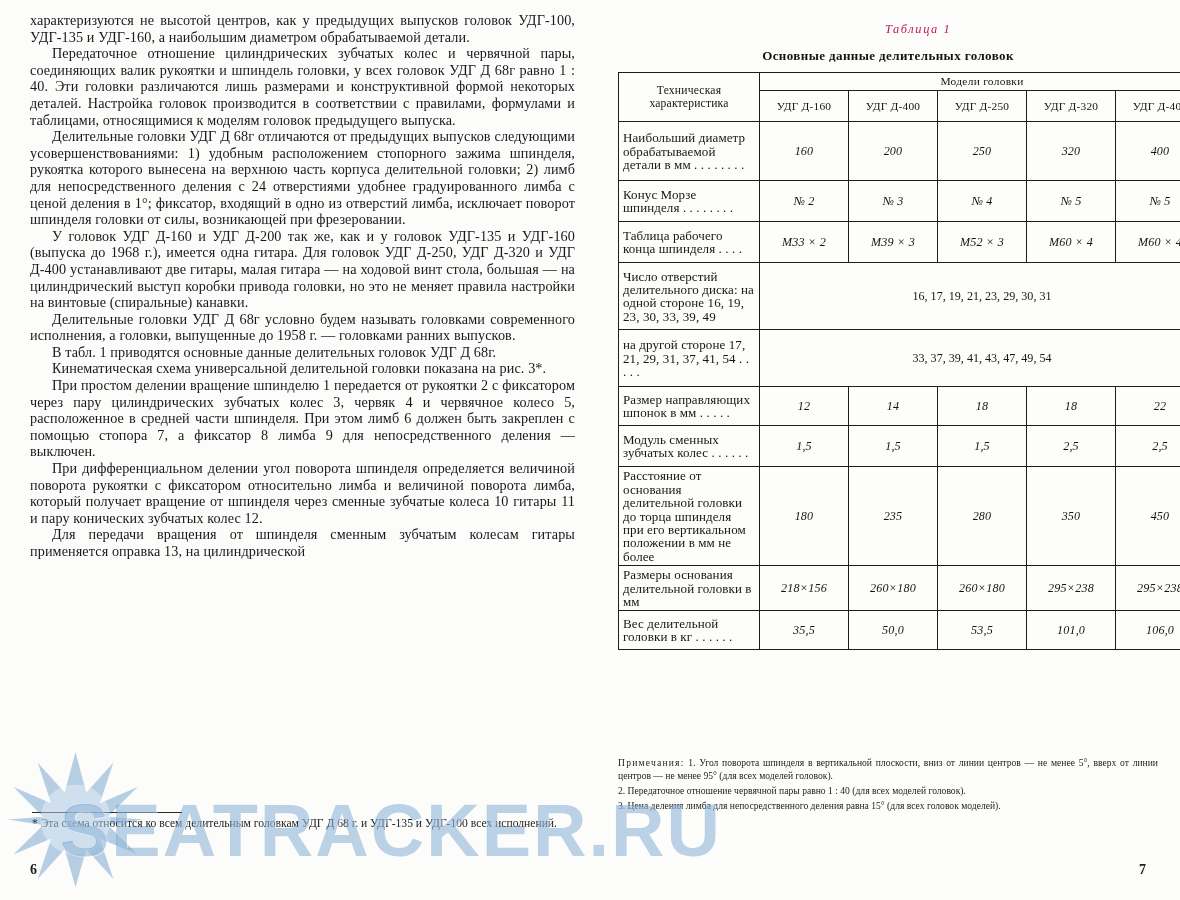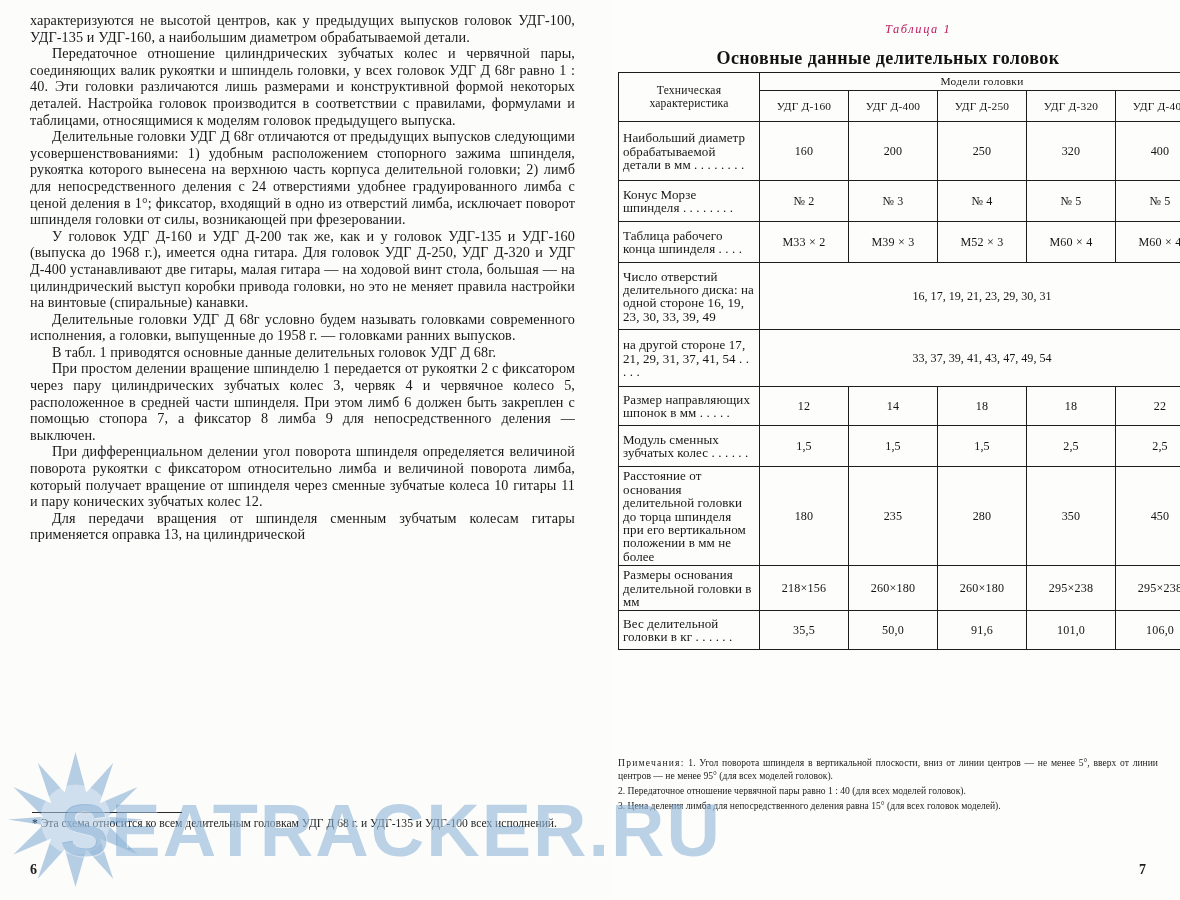--- a/index.html
+++ b/index.html
@@ -94,21 +94,21 @@
     letter-spacing: 1.6px;
     color: #be185d;
     font-style: italic;
   }
   .table-title {
     position: absolute;
     left: 618px;
     top: 48px;
     width: 540px;
     text-align: center;
-    font-size: 18px;
+    font-size: 13px;
     font-weight: bold;
     letter-spacing: 0.4px;
     color: #131313;
   }
   table.main {
     position: absolute;
     left: 618px;
     top: 72px;
     width: 587px;
     border-collapse: collapse;
@@ -144,20 +144,21 @@
     text-align: left;
     font-size: 13px;
     letter-spacing: 0.1px;
     padding-left: 6px;
     padding-right: 2px;
   }
   td.val {
     text-align: center;
     font-size: 12.1px;
     letter-spacing: 0.2px;
+    font-style: italic;
   }
   td.val-wide {
     text-align: center;
     font-size: 12.1px;
   }
   td.tall-label {
     height: 54px;
   }
   .notes {
     position: absolute;
@@ -204,20 +205,21 @@
 <div class="page">
 
   <div class="left-page">
     <div class="left-col">
       <p class="noind">характеризуются не высотой центров, как у предыдущих выпусков головок УДГ-100, УДГ-135 и УДГ-160, а наибольшим диаметром обрабатываемой детали.</p>
       <p>Передаточное отношение цилиндрических зубчатых колес и червячной пары, соединяющих валик рукоятки и шпиндель головки, у всех головок УДГ Д 68г равно 1 : 40. Эти головки различаются лишь размерами и конструктивной формой некоторых деталей. Настройка головок производится в соответствии с правилами, формулами и таблицами, относящимися к моделям головок предыдущего выпуска.</p>
       <p>Делительные головки УДГ Д 68г отличаются от предыдущих выпусков следующими усовершенствованиями: 1) удобным расположением стопорного зажима шпинделя, рукоятка которого вынесена на верхнюю часть корпуса делительной головки; 2) лимб для непосредственного деления с 24 отверстиями удобнее градуированного лимба с ценой деления в 1°; фиксатор, входящий в одно из отверстий лимба, исключает поворот шпинделя головки от силы, возникающей при фрезеровании.</p>
       <p>У головок УДГ Д-160 и УДГ Д-200 так же, как и у головок УДГ-135 и УДГ-160 (выпуска до 1968 г.), имеется одна гитара. Для головок УДГ Д-250, УДГ Д-320 и УДГ Д-400 устанавливают две гитары, малая гитара — на ходовой винт стола, большая — на цилиндрический выступ коробки привода головки, но это не меняет правила настройки на винтовые (спиральные) канавки.</p>
       <p>Делительные головки УДГ Д 68г условно будем называть головками современного исполнения, а головки, выпущенные до 1958 г. — головками ранних выпусков.</p>
       <p>В табл. 1 приводятся основные данные делительных головок УДГ Д 68г.</p>
+      <p>Кинематическая схема универсальной делительной головки показана на рис. 3*.</p>
       <p>При простом делении вращение шпинделю 1 передается от рукоятки 2 с фиксатором через пару цилиндрических зубчатых колес 3, червяк 4 и червячное колесо 5, расположенное в средней части шпинделя. При этом лимб 6 должен быть закреплен с помощью стопора 7, а фиксатор 8 лимба 9 для непосредственного деления — выключен.</p>
       <p>При дифференциальном делении угол поворота шпинделя определяется величиной поворота рукоятки с фиксатором относительно лимба и величиной поворота лимба, который получает вращение от шпинделя через сменные зубчатые колеса 10 гитары 11 и пару конических зубчатых колес 12.</p>
       <p>Для передачи вращения от шпинделя сменным зубчатым колесам гитары применяется оправка 13, на цилиндрической</p>
     </div>
 
     <div class="footnote-rule"></div>
     <div class="footnote">* Эта схема относится ко всем делительным головкам УДГ Д 68 г. и УДГ-135 и УДГ-100 всех исполнений.</div>
     <div class="folio-left">6</div>
   </div>
 
@@ -310,21 +312,21 @@
         <td class="val">260×180</td>
         <td class="val">260×180</td>
         <td class="val">295×238</td>
         <td class="val">295×238</td>
       </tr>
 
       <tr>
         <td class="rowlabel" style="height:34px">Вес делительной головки в кг . . . . . .</td>
         <td class="val">35,5</td>
         <td class="val">50,0</td>
-        <td class="val">91,6</td>
+        <td class="val">53,5</td>
         <td class="val">101,0</td>
         <td class="val">106,0</td>
       </tr>
     </tbody>
   </table>
 
   <div class="notes">
     <p><span class="lead">Примечания:</span> <span>1. Угол поворота шпинделя в вертикальной плоскости, вниз от линии центров — не менее 5°, вверх от линии центров — не менее 95° (для всех моделей головок).</span></p>
     <p><span>2. Передаточное отношение червячной пары равно 1 : 40 (для всех моделей головок).</span></p>
     <p><span>3. Цена деления лимба для непосредственного деления равна 15° (для всех головок моделей).</span></p>

